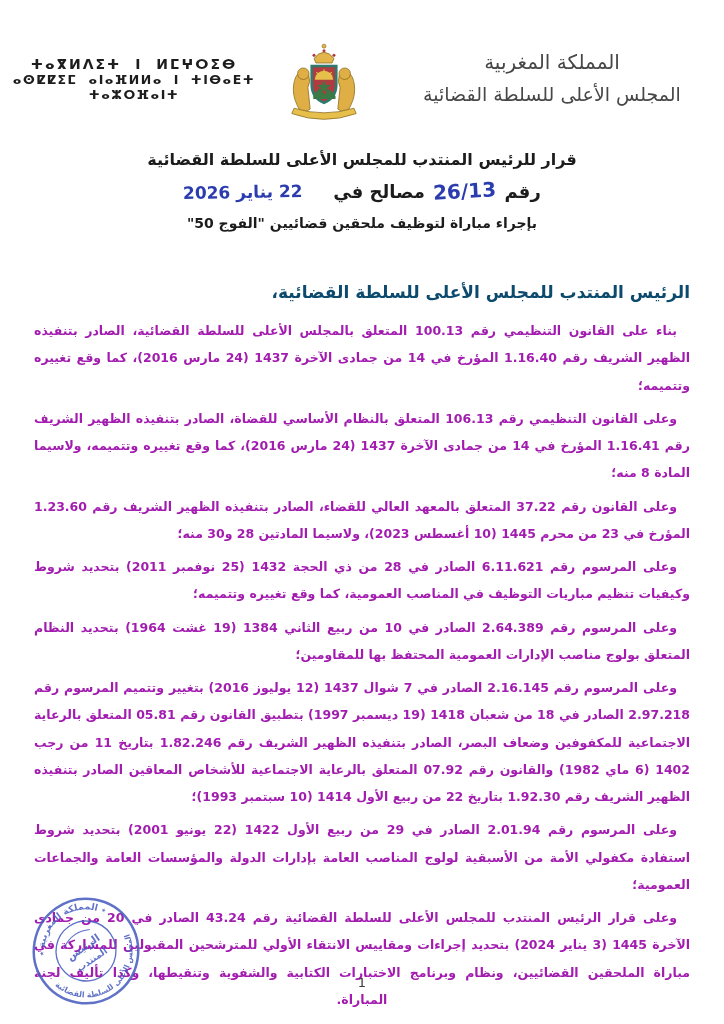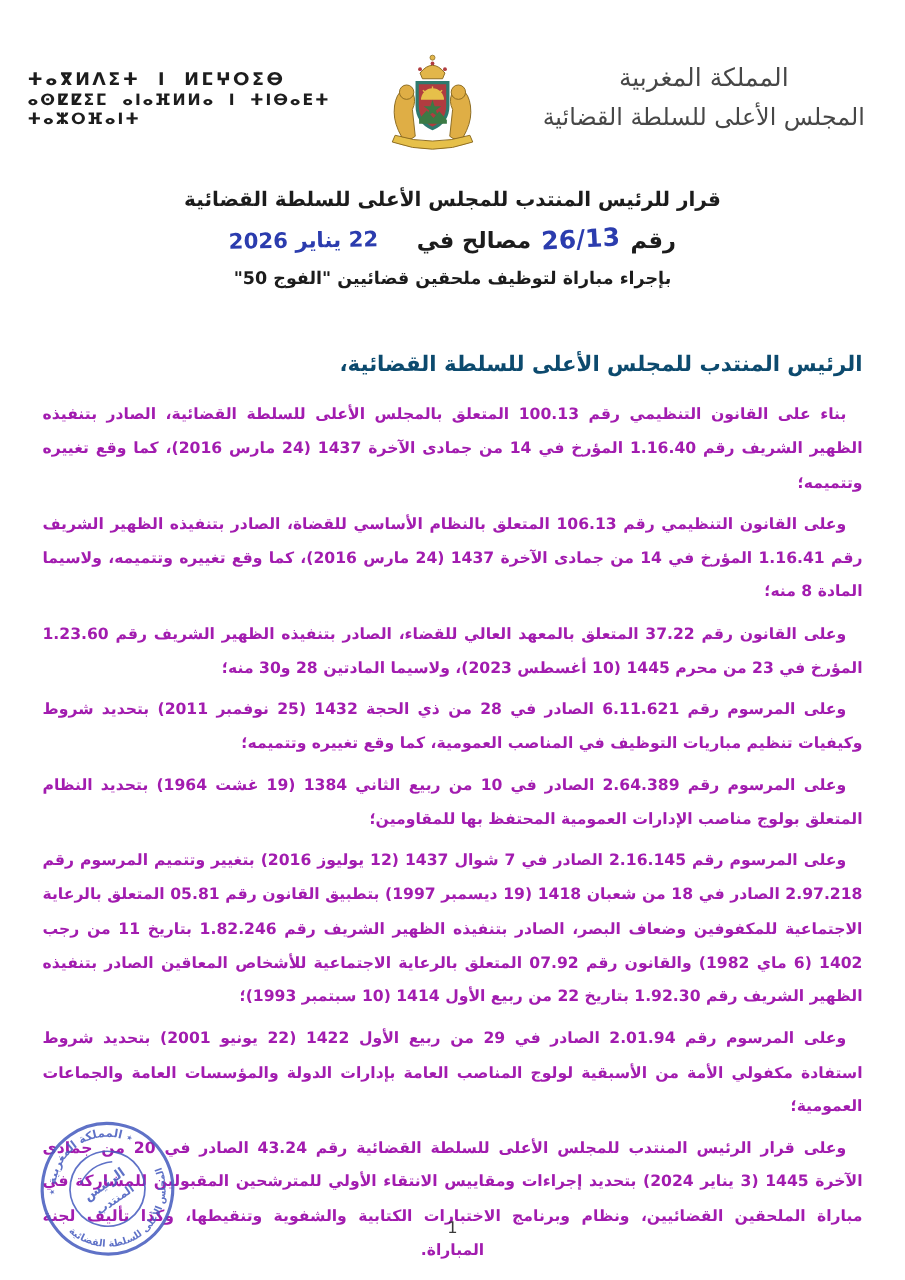--- a/index.html
+++ b/index.html
@@ -6,21 +6,21 @@
   .page{
     position:relative;
     width:724px;height:1024px;
     margin:0 auto;
     background:#ffffff;
     font-family:"DejaVu Sans",sans-serif;
     overflow:hidden;
   }
   
   .header{position:absolute;top:40px;left:0;right:0;display:flex;align-items:flex-start;}
-  .tifinagh-block{width:268px;padding-top:16px;color:#1d1d1d;padding-left:22px;}
+  .tifinagh-block{width:268px;padding-top:16px;text-align:center;color:#1d1d1d;}
   .tifinagh-line1{font-size:14px;font-weight:bold;letter-spacing:2px;word-spacing:7px;}
   .tifinagh-line2{font-size:12.5px;font-weight:bold;letter-spacing:1.5px;word-spacing:5px;margin-top:0;}
   .emblem-wrap{width:112px;display:flex;justify-content:center;}
   .arabic-header{flex:1;text-align:center;direction:rtl;color:#474747;padding-top:10px;}
   .kingdom-title{font-size:20px;}
   .council-title{font-size:19px;margin-top:9px;}
   
   .title-block{position:absolute;top:150px;left:0;right:0;text-align:center;direction:rtl;color:#1c1c1c;}
   .title-line1{font-size:16px;font-weight:bold;}
   .title-line2{font-size:18px;font-weight:bold;margin-top:10px;}

